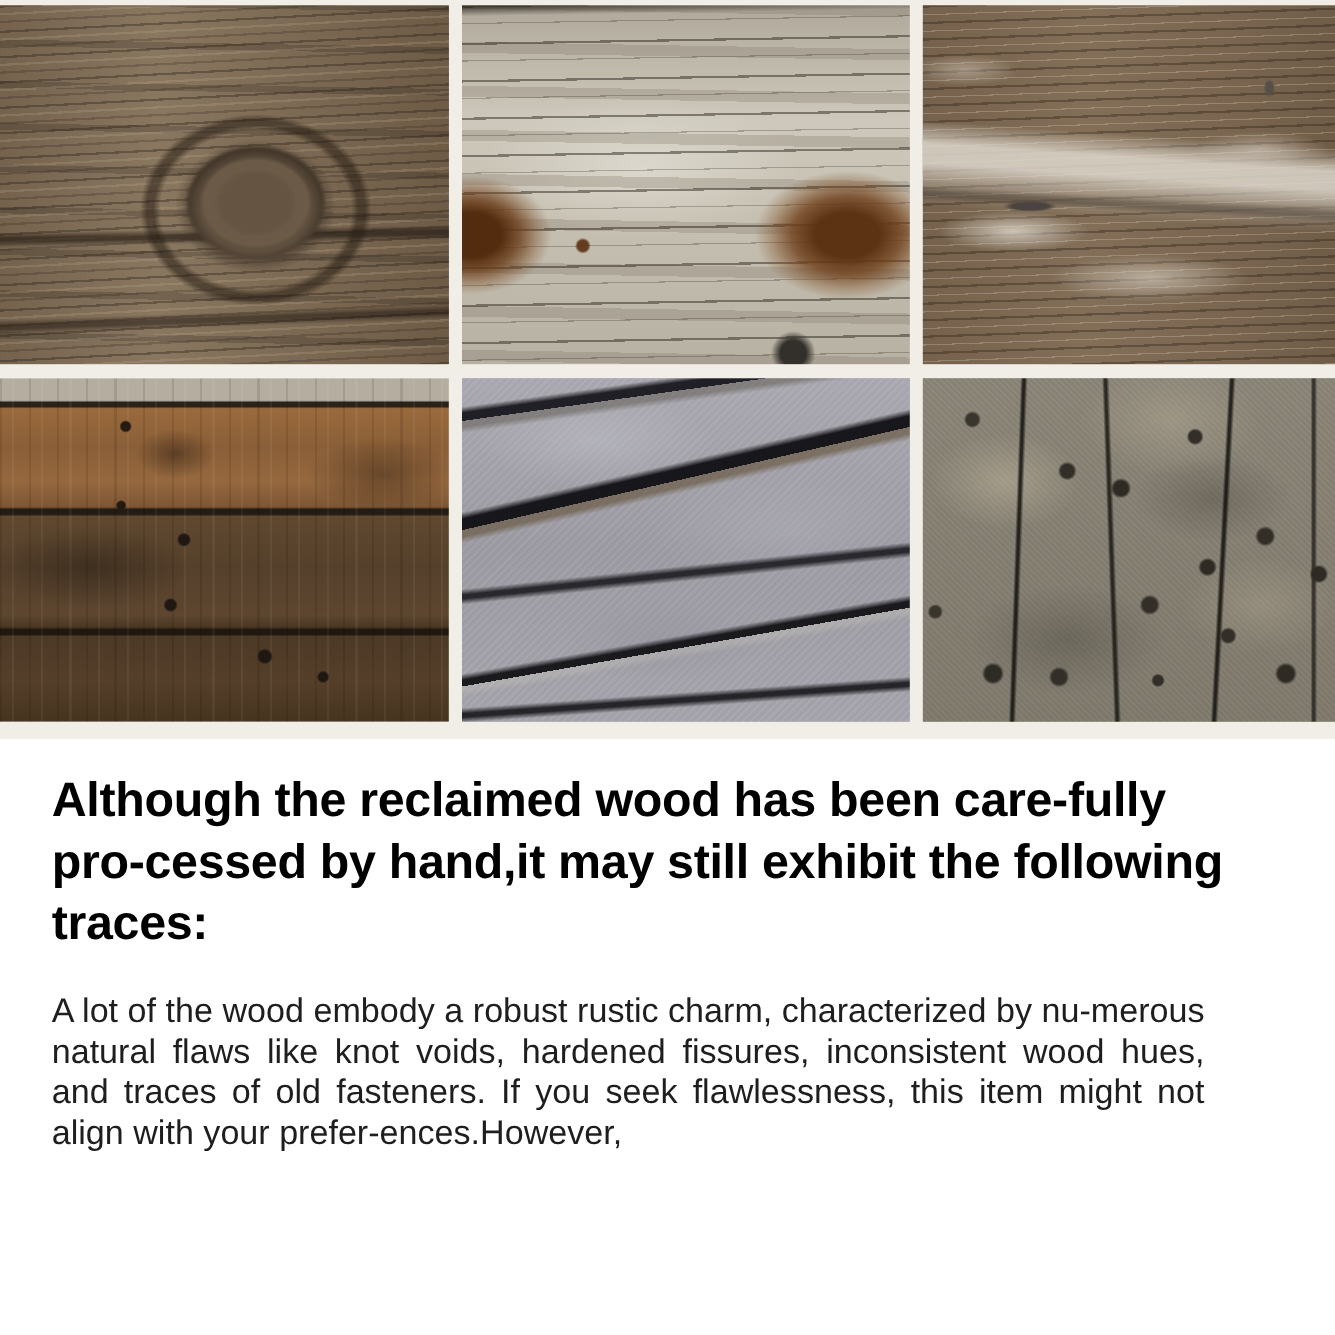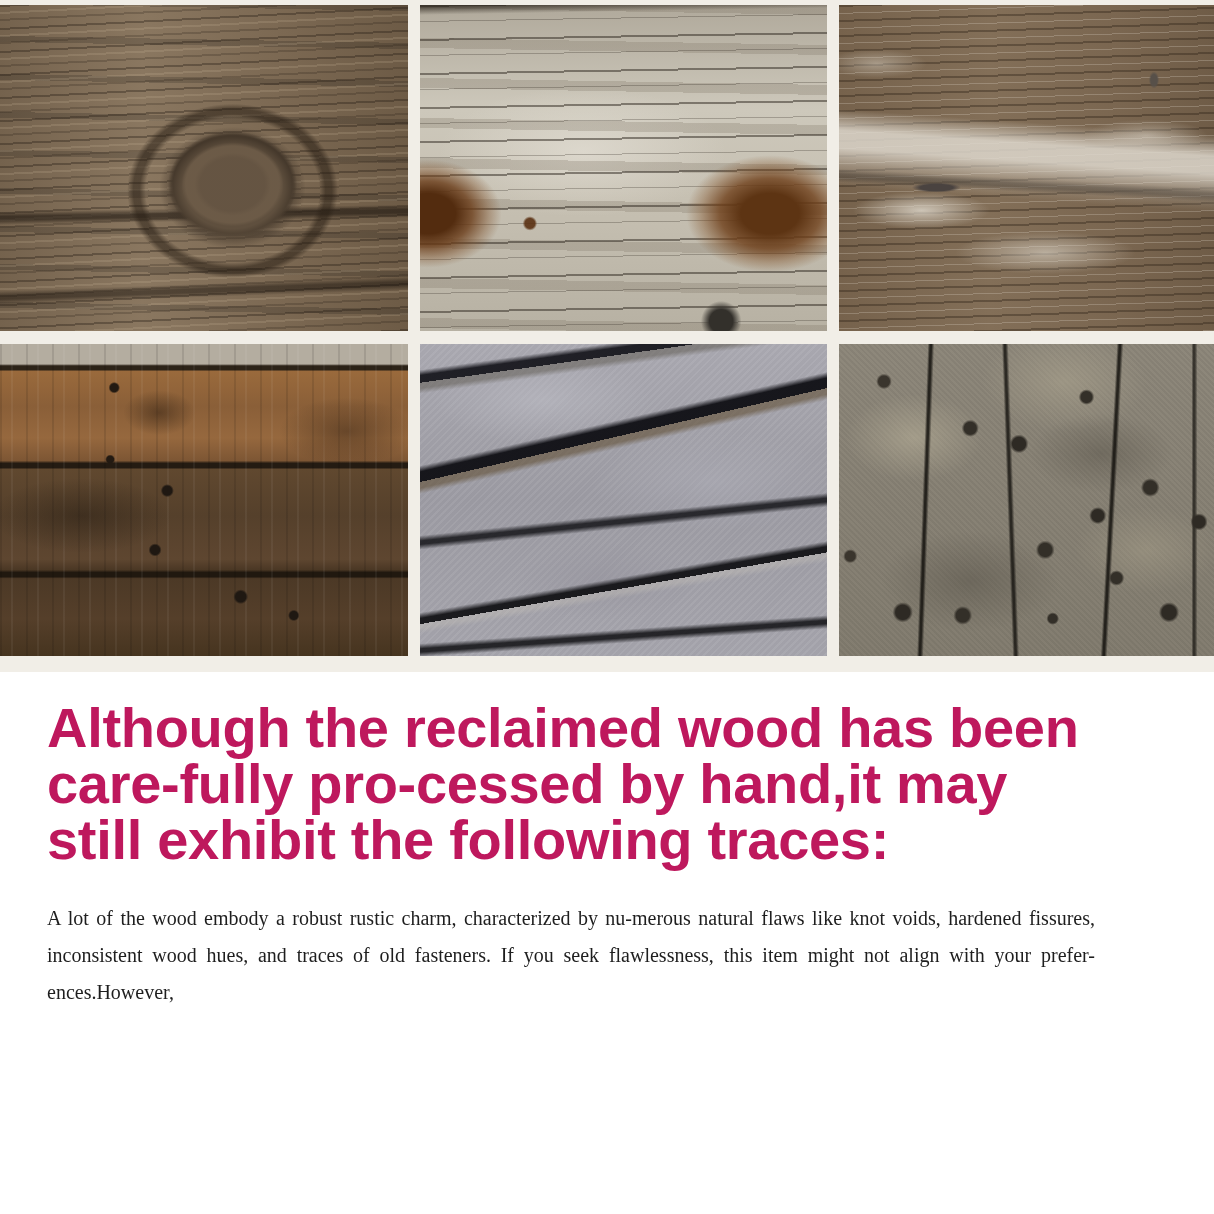--- a/index.html
+++ b/index.html
@@ -145,34 +145,33 @@
   }
 
   
   .content {
     background: #ffffff;
     padding: 28px 60px 0 47px;
   }
   .content h1 {
     margin: 0 0 32px 0;
     max-width: 1065px;
-    font-size: 56px;
+    font-size: 44px;
     line-height: 56px;
     font-weight: bold;
     letter-spacing: -0.3px;
-    color: #be185d;
+    color: #000000;
   }
   .content p {
     margin: 11px 0 15px 0;
     max-width: 1048px;
-    font-size: 20px;
+    font-size: 31px;
     line-height: 37px;
     color: #1e1e1e;
     text-align: justify;
-    font-family: Liberation Serif, serif;
   }
 </style>
 </head>
 <body>
 
 <div class="page">
 
   <section class="gallery">
     <div class="tile tile-1" title="Dark weathered wood beam with a large circular knot and horizontal grain"></div>
     <div class="tile tile-2" title="Silver-gray barn wood with horizontal cracks and two rust-brown nail stains"></div>

